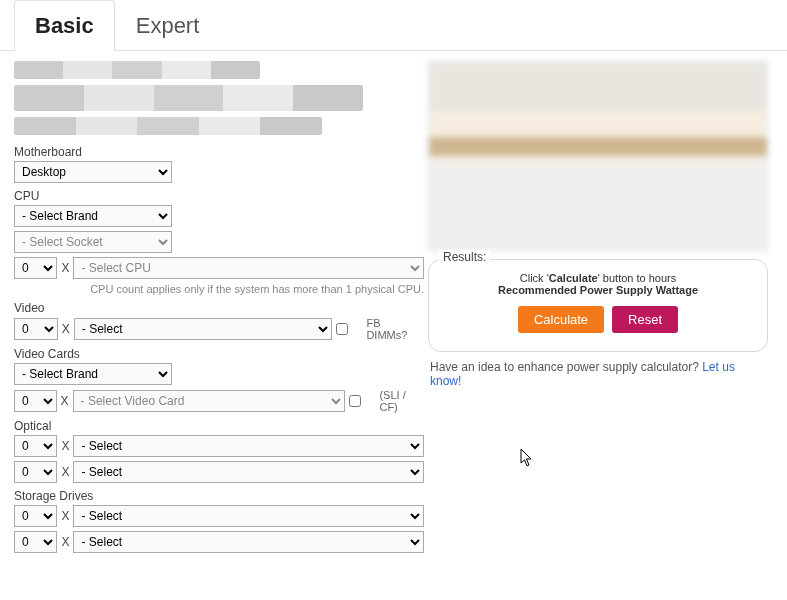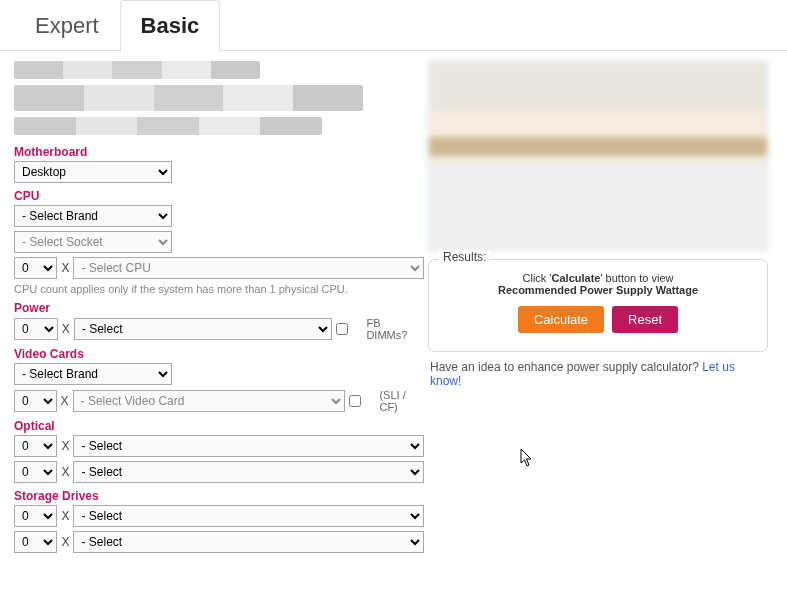--- a/index.html
+++ b/index.html
@@ -53,24 +53,24 @@
 .pixelated-box {
   width: 100%;
   height: 190px;
   border: 1px solid #cfe0ef;
   background:
     linear-gradient(#e9e6df 0 26%, #f6ede0 26% 40%, #cfb891 40% 50%, #f2eee7 50% 56%, #efefef 56% 100%);
   filter: blur(3px);
   margin-bottom: 8px;
 }
 .section-label {
-  font-weight: bold;
+  font-weight: normal;
   font-size: 12px;
   margin: 6px 0 2px;
-  color: #be185d;
+  color: #404040;
 }
 select {
   font-size: 12px;
   padding: 2px 3px;
   border: 1px solid #aaa;
   background: #fafafa;
   height: 22px;
 }
 .row {
   display: flex;
@@ -82,39 +82,40 @@
 .x-sep { font-size: 12px; color: #444; }
 .wide-170 { width: 158px; }
 .wide-310 { width: 356px; }
 .wide-260 { width: 260px; }
 .wide-240 { width: 284px; }
 .hint {
   font-size: 11px;
   color: #888;
   margin-top: 2px;
   margin-bottom: 6px;
+  text-align: right;
 }
 .checkbox-label {
   font-size: 11px;
   color: #666;
   display: flex;
   align-items: center;
   gap: 18px;
 }
 input[type=checkbox] { width: 12px; height: 12px; }
 .note {
   font-size: 11px;
   color: #888;
   margin-top: 8px;
   line-height: 1.4;
 }
 .note b { color: #555; }
 .results-box {
   border: 1px solid #d8d8d8;
-  border-radius: 7px;
+  border-radius: 13px;
   padding: 4px;
   position: relative;
 }
 .results-legend {
   position: absolute;
   top: -10px;
   left: 10px;
   background: #fff;
   padding: 0 4px;
   font-size: 12px;
@@ -157,22 +158,22 @@
   left: 520px;
   top: 448px;
   font-size: 16px;
   pointer-events: none;
 }
 </style>
 </head>
 <body>
 
 <div class="tabs">
+  <div class="tab active">Basic</div>
   <div class="tab">Expert</div>
-  <div class="tab active">Basic</div>
 </div>
 
 <div class="content">
 
   <div class="left-col">
 
     <div style="margin-bottom:10px">
       <div class="pixelated-bar" style="width:60%"></div>
       <div class="pixelated-bar" style="width:85%;height:26px"></div>
       <div class="pixelated-bar" style="width:75%"></div>
@@ -190,21 +191,21 @@
     <div class="row">
       <select class="wide-170" style="color:#888"><option>- Select Socket</option></select>
     </div>
     <div class="row">
       <select class="qty"><option>0</option></select>
       <span class="x-sep">X</span>
       <select class="wide-310" style="color:#888"><option>- Select CPU</option></select>
     </div>
     <div class="hint">CPU count applies only if the system has more than 1 physical CPU.</div>
 
-    <div class="section-label">Power</div>
+    <div class="section-label">Video</div>
     <div class="row">
       <select class="qty"><option>0</option></select>
       <span class="x-sep">X</span>
       <select class="wide-260"><option>- Select</option></select>
       <label class="checkbox-label">
         <input type="checkbox" style="">
         <span>FB DIMMs?</span>
       </label>
     </div>
 
@@ -248,21 +249,21 @@
 
   </div>
 
   <div class="right-col">
     <div class="pixelated-box"></div>
 
     <div class="results-box">
       <div class="results-legend">Results:</div>
       <div class="results-inner">
         <div class="results-text">
-          <span>Click '</span><b>Calculate</b><span>' button to view</span><br>
+          <span>Click '</span><b>Calculate</b><span>' button to hours</span><br>
           <b>Recommended Power Supply Wattage</b>
         </div>
         <div class="btn-row">
           <button class="btn btn-calc">Calculate</button>
           <button class="btn btn-reset">Reset</button>
         </div>
       </div>
     </div>
 
     <div class="feedback">

